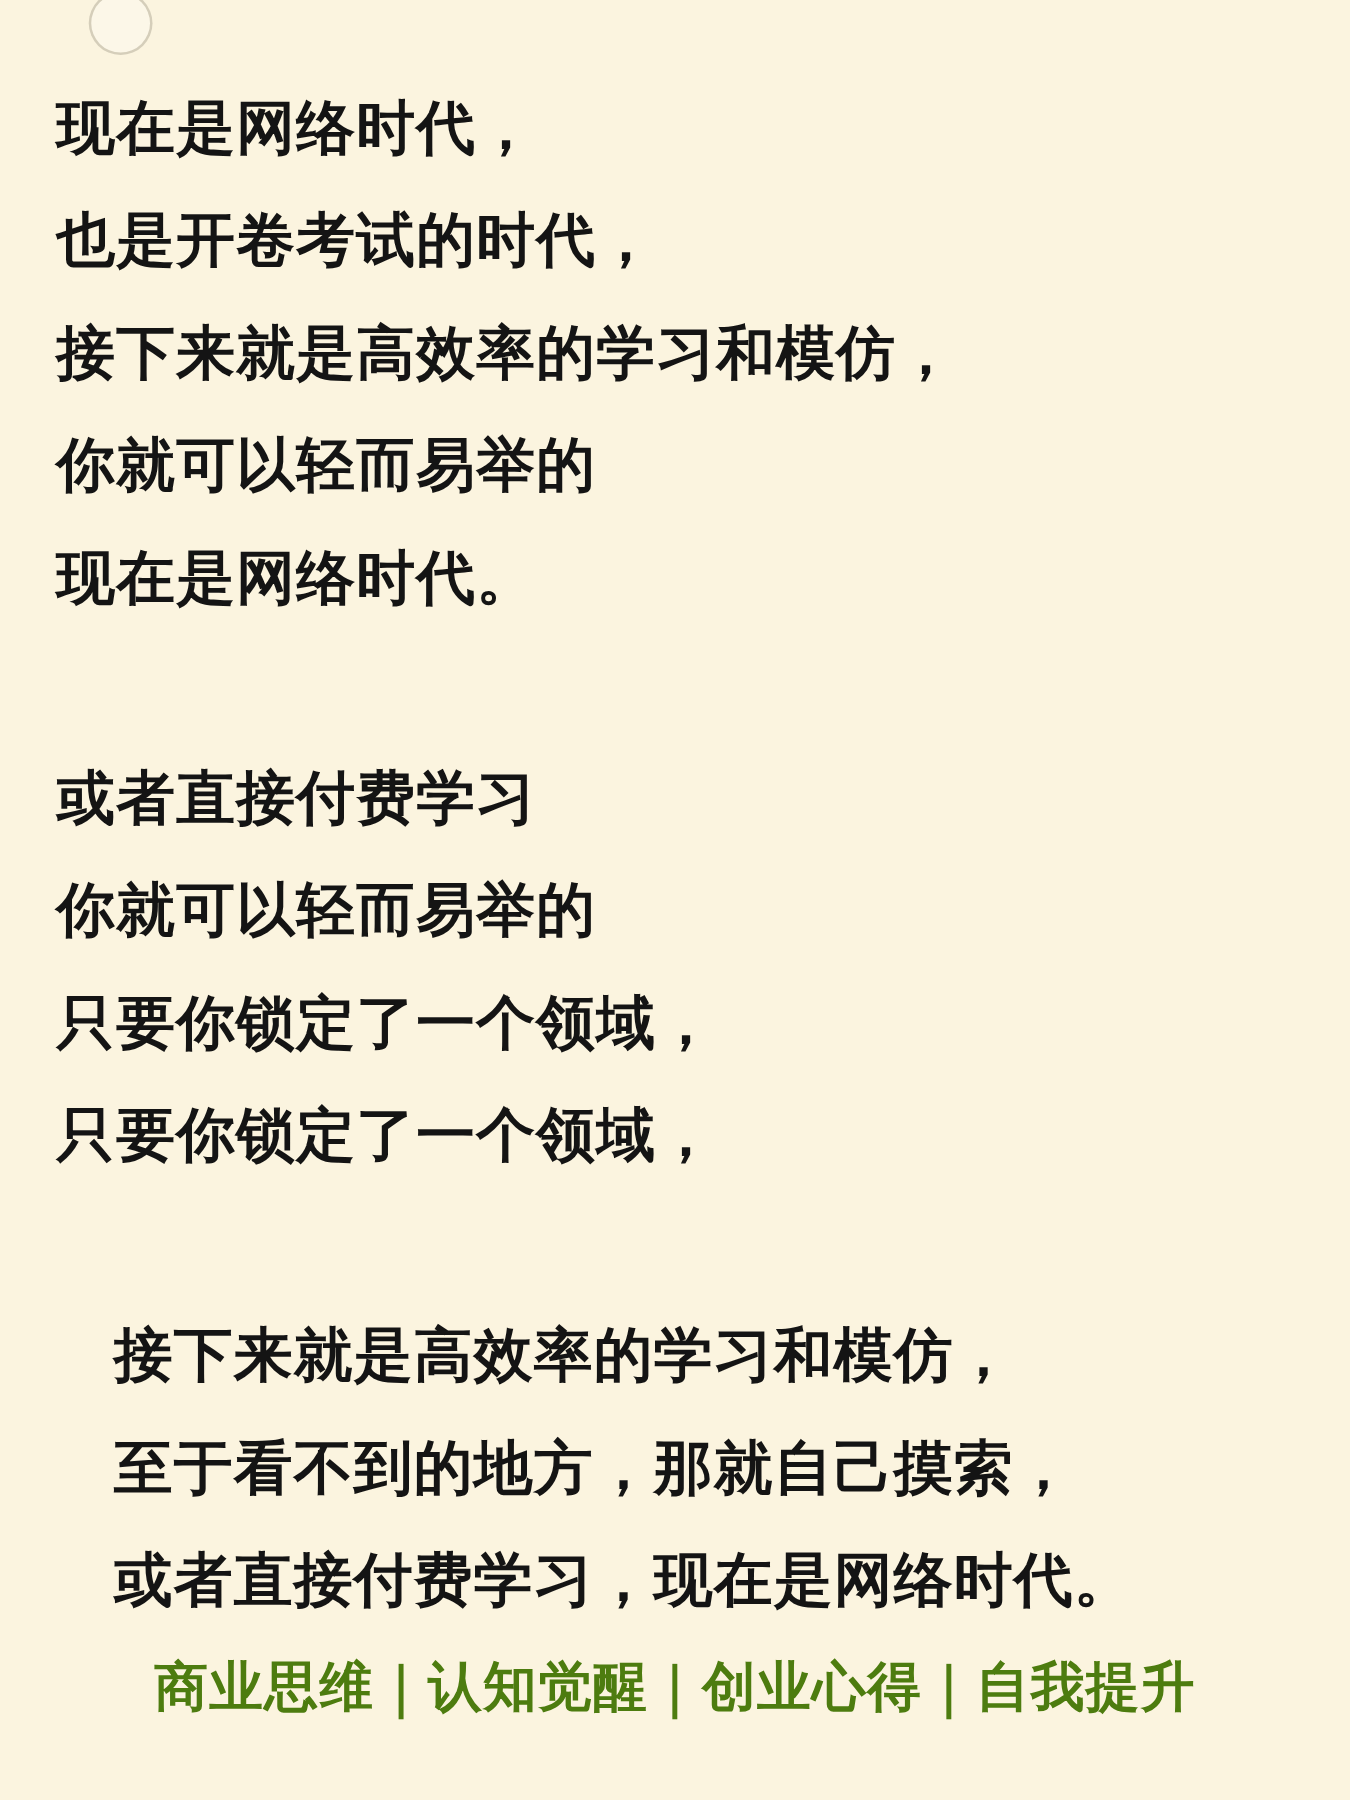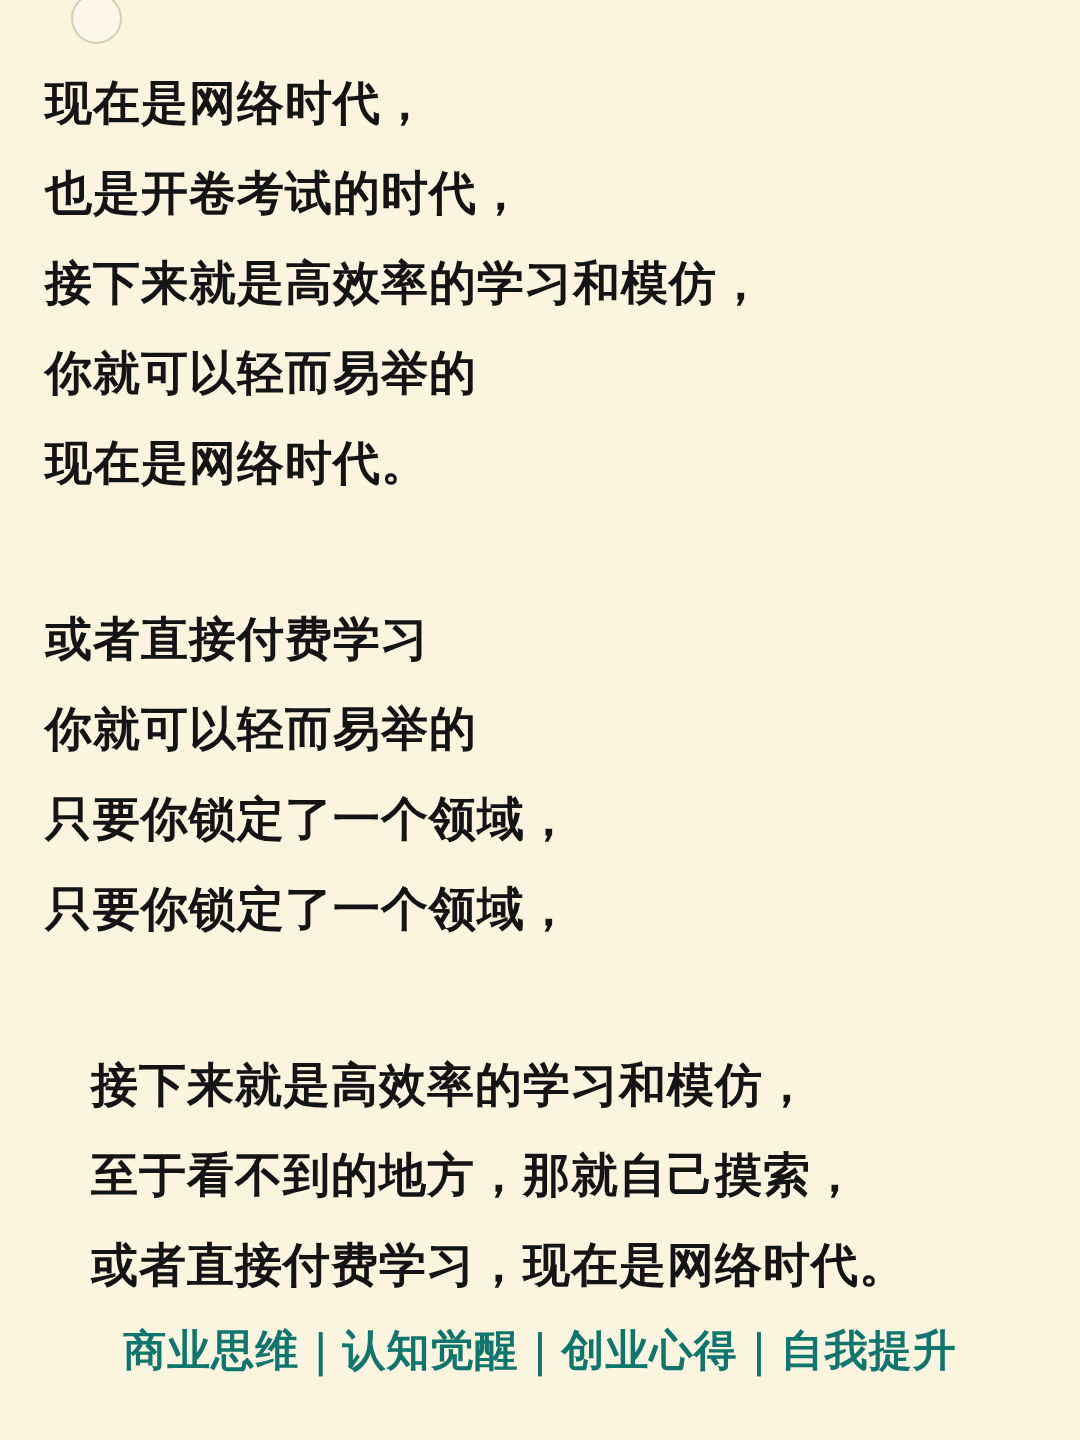--- a/index.html
+++ b/index.html
@@ -50,21 +50,21 @@
   .footer-tags {
     position: absolute;
     left: 0;
     right: 0;
     top: 1322px;
     text-align: center;
     font-size: 43px;
     font-weight: 600;
     line-height: 56px;
     letter-spacing: 1px;
-    color: #0f766e;
+    color: #4d7c0f;
     white-space: nowrap;
   }
 </style>
 </head>
 <body>
 
 <div class="page">
 
   <div class="watermark-circle"></div>
 

